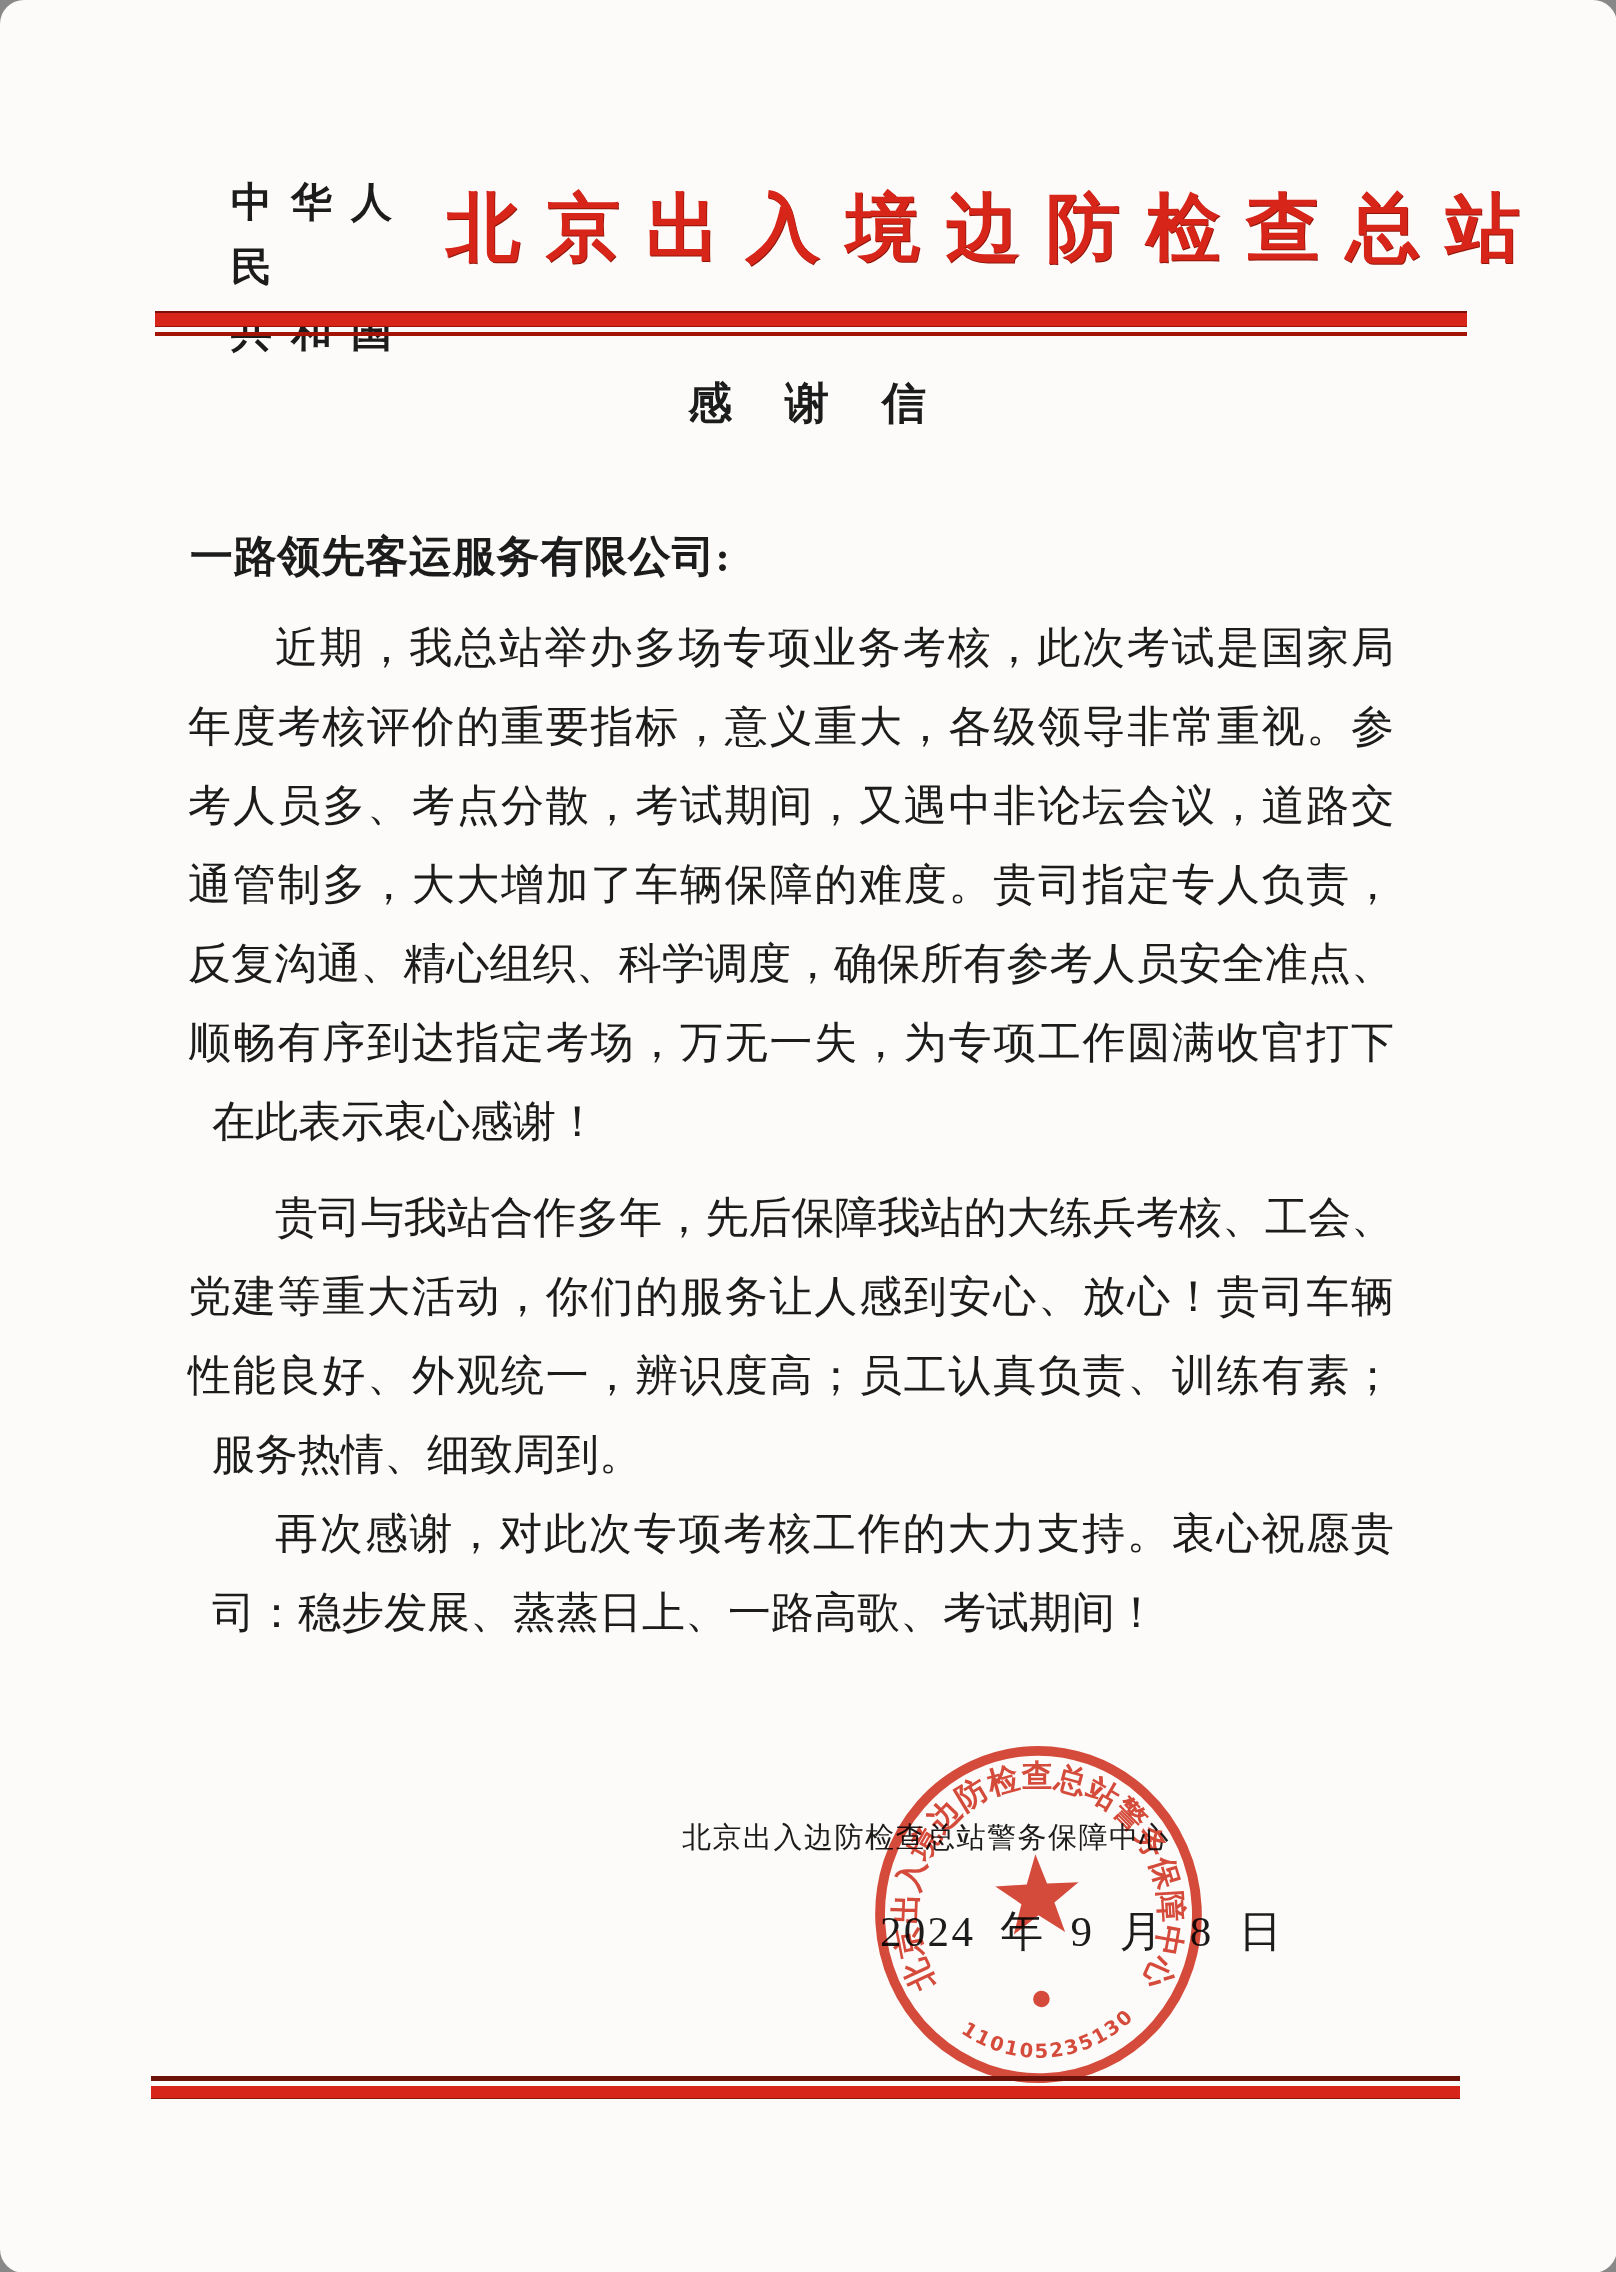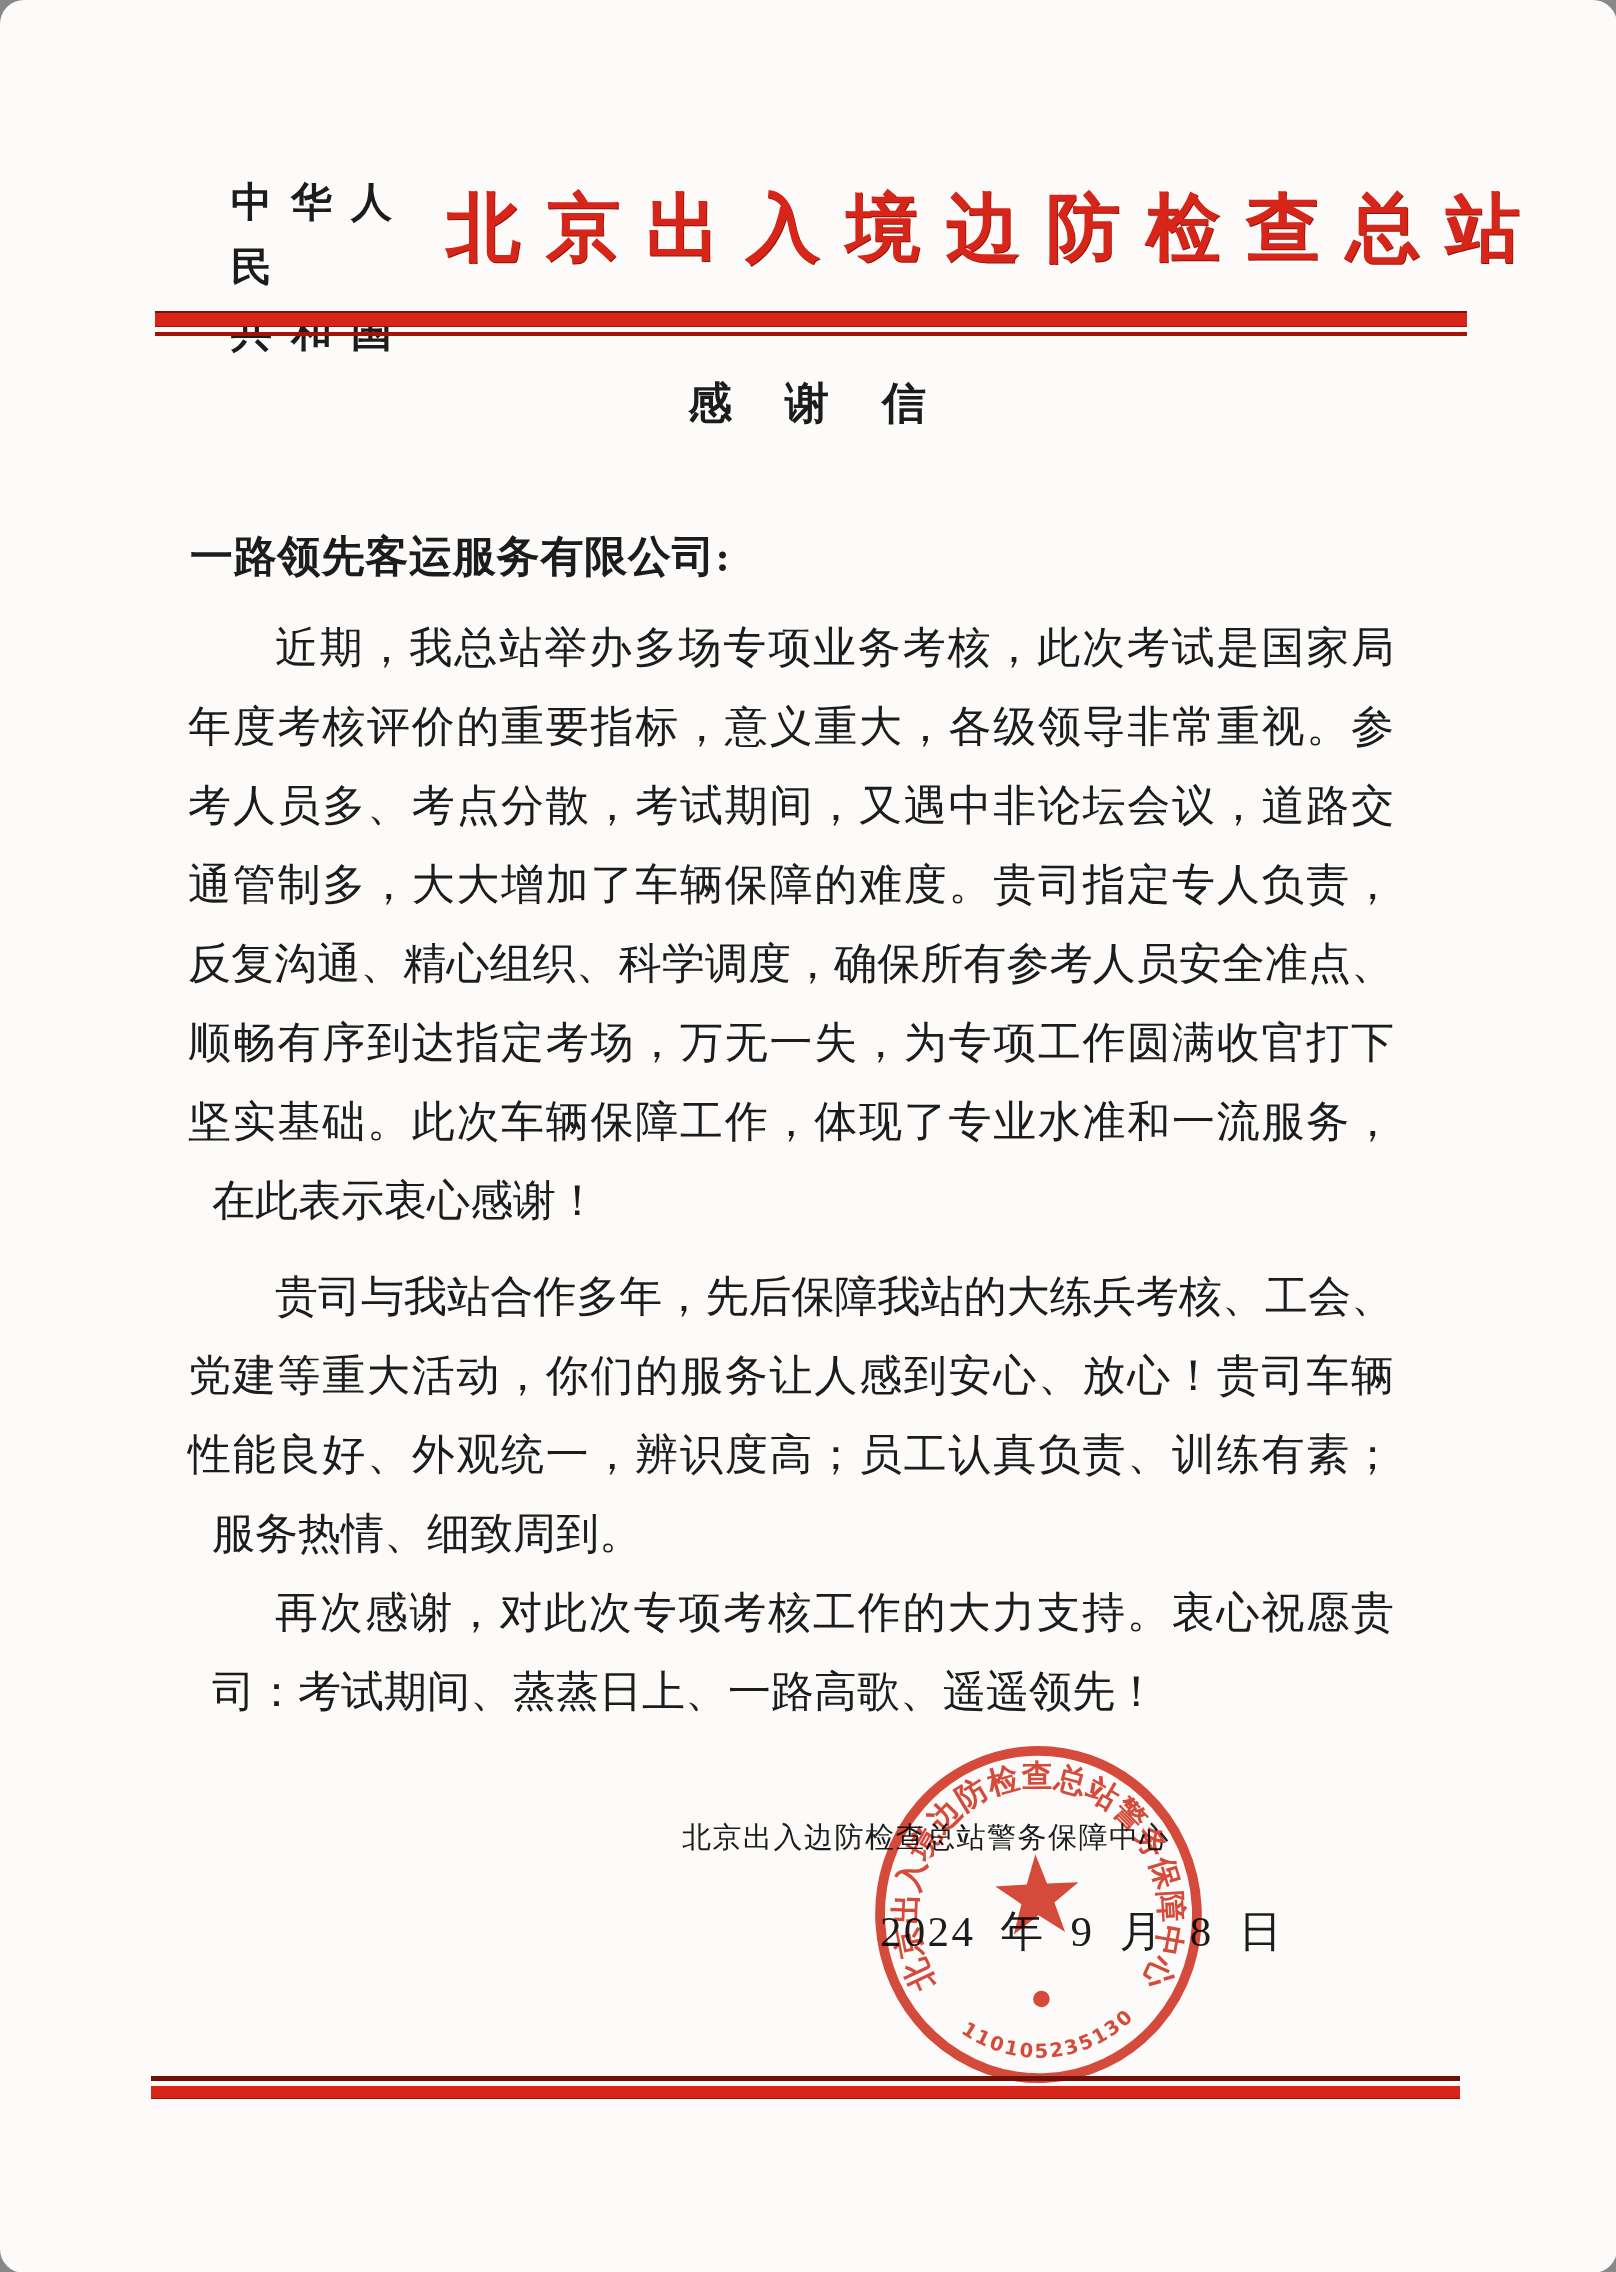--- a/index.html
+++ b/index.html
@@ -102,28 +102,27 @@
 
   <div class="salutation">一路领先客运服务有限公司:</div>
 
   <div class="body">
     <div class="line indent">近期，我总站举办多场专项业务考核，此次考试是国家局</div>
     <div class="line">年度考核评价的重要指标，意义重大，各级领导非常重视。参</div>
     <div class="line">考人员多、考点分散，考试期间，又遇中非论坛会议，道路交</div>
     <div class="line">通管制多，大大增加了车辆保障的难度。贵司指定专人负责，</div>
     <div class="line">反复沟通、精心组织、科学调度，确保所有参考人员安全准点、</div>
     <div class="line">顺畅有序到达指定考场，万无一失，为专项工作圆满收官打下</div>
-    <div class="line">坚实基础。此次车辆保障工作，体现了专业水准和一流服务，</div>
     <div class="line short">在此表示衷心感谢！</div>
     <div class="line indent gap">贵司与我站合作多年，先后保障我站的大练兵考核、工会、</div>
     <div class="line">党建等重大活动，你们的服务让人感到安心、放心！贵司车辆</div>
     <div class="line">性能良好、外观统一，辨识度高；员工认真负责、训练有素；</div>
     <div class="line short">服务热情、细致周到。</div>
     <div class="line indent">再次感谢，对此次专项考核工作的大力支持。衷心祝愿贵</div>
-    <div class="line short">司：考试期间、蒸蒸日上、一路高歌、遥遥领先！</div>
+    <div class="line short">司：稳步发展、蒸蒸日上、一路高歌、考试期间！</div>
   </div>
 
   <div class="signature">北京出入边防检查总站警务保障中心</div>
   <div class="date">2024 年 9 月 8 日</div>
 
   <svg class="stamp" viewBox="0 0 460 460" aria-hidden="true">
     <ellipse class="ring" cx="230" cy="230" rx="210" ry="217"></ellipse>
     <path id="ringPath" d="M 89.7 315 A 162 170 0 1 1 370.3 315" fill="none"></path>
     <path id="serialPath" d="M 112.4 375.6 A 183 190 0 0 0 347.6 375.6" fill="none"></path>
     <text class="ring-text">

